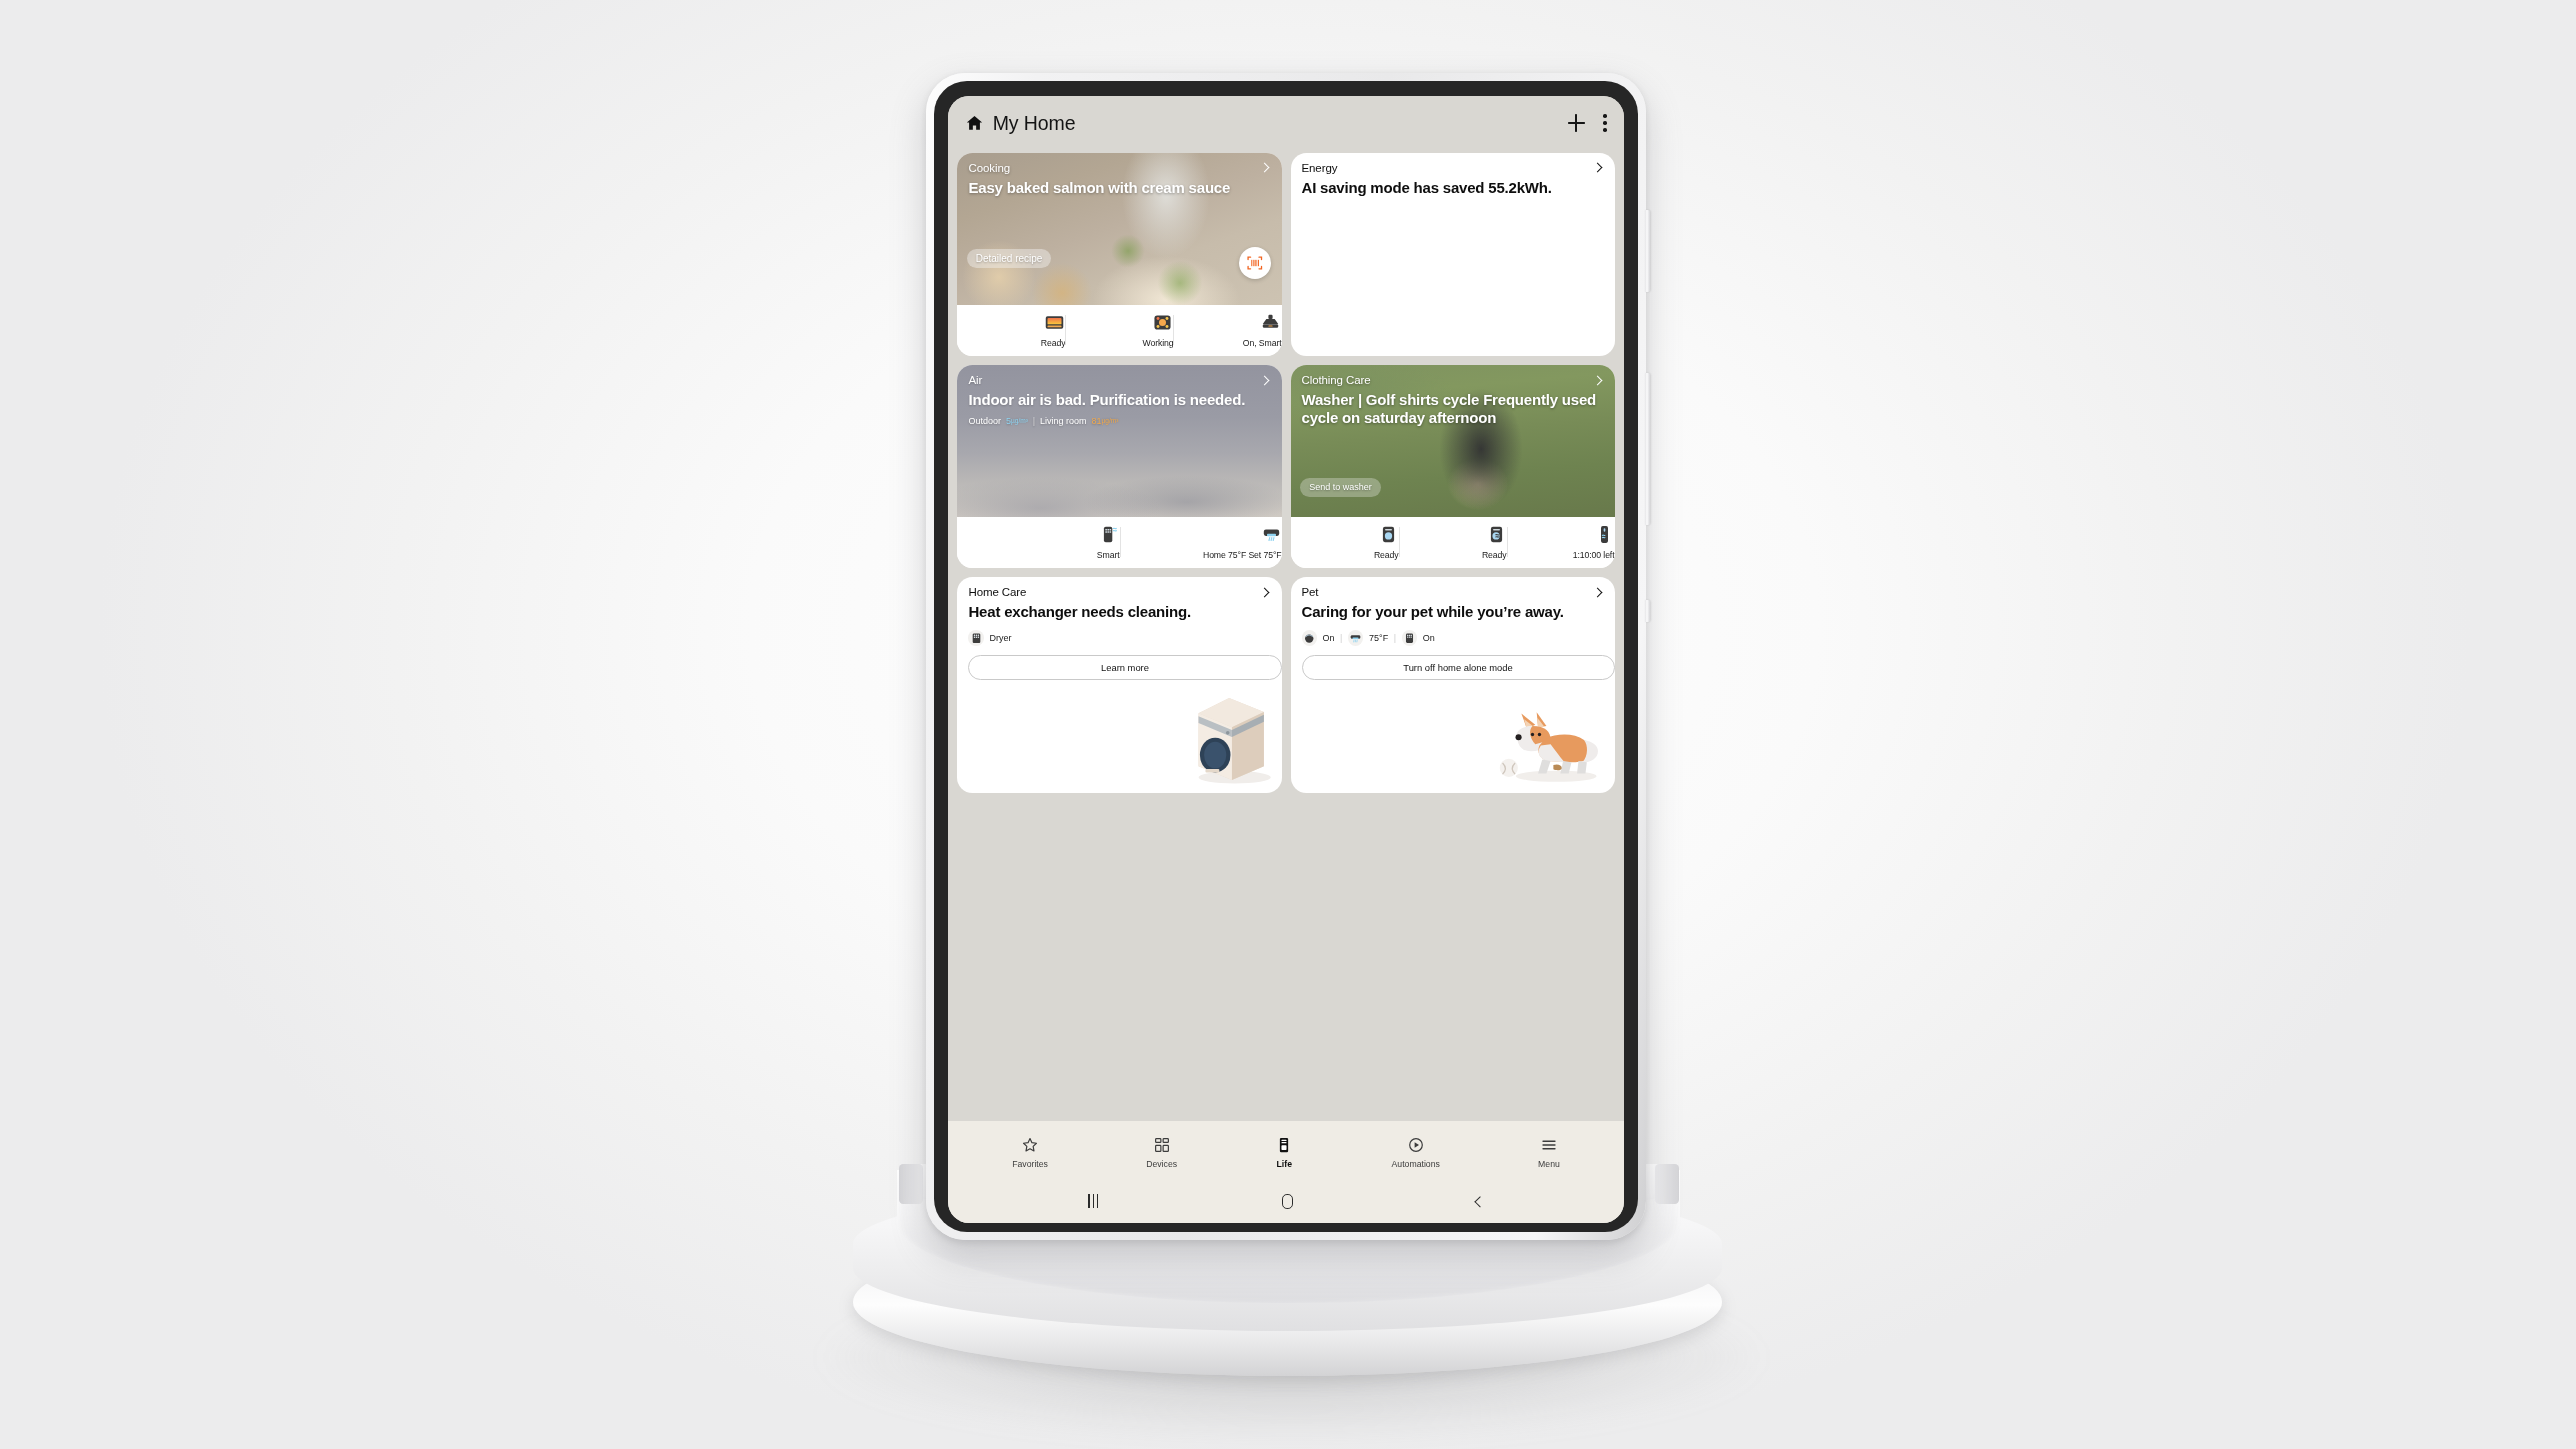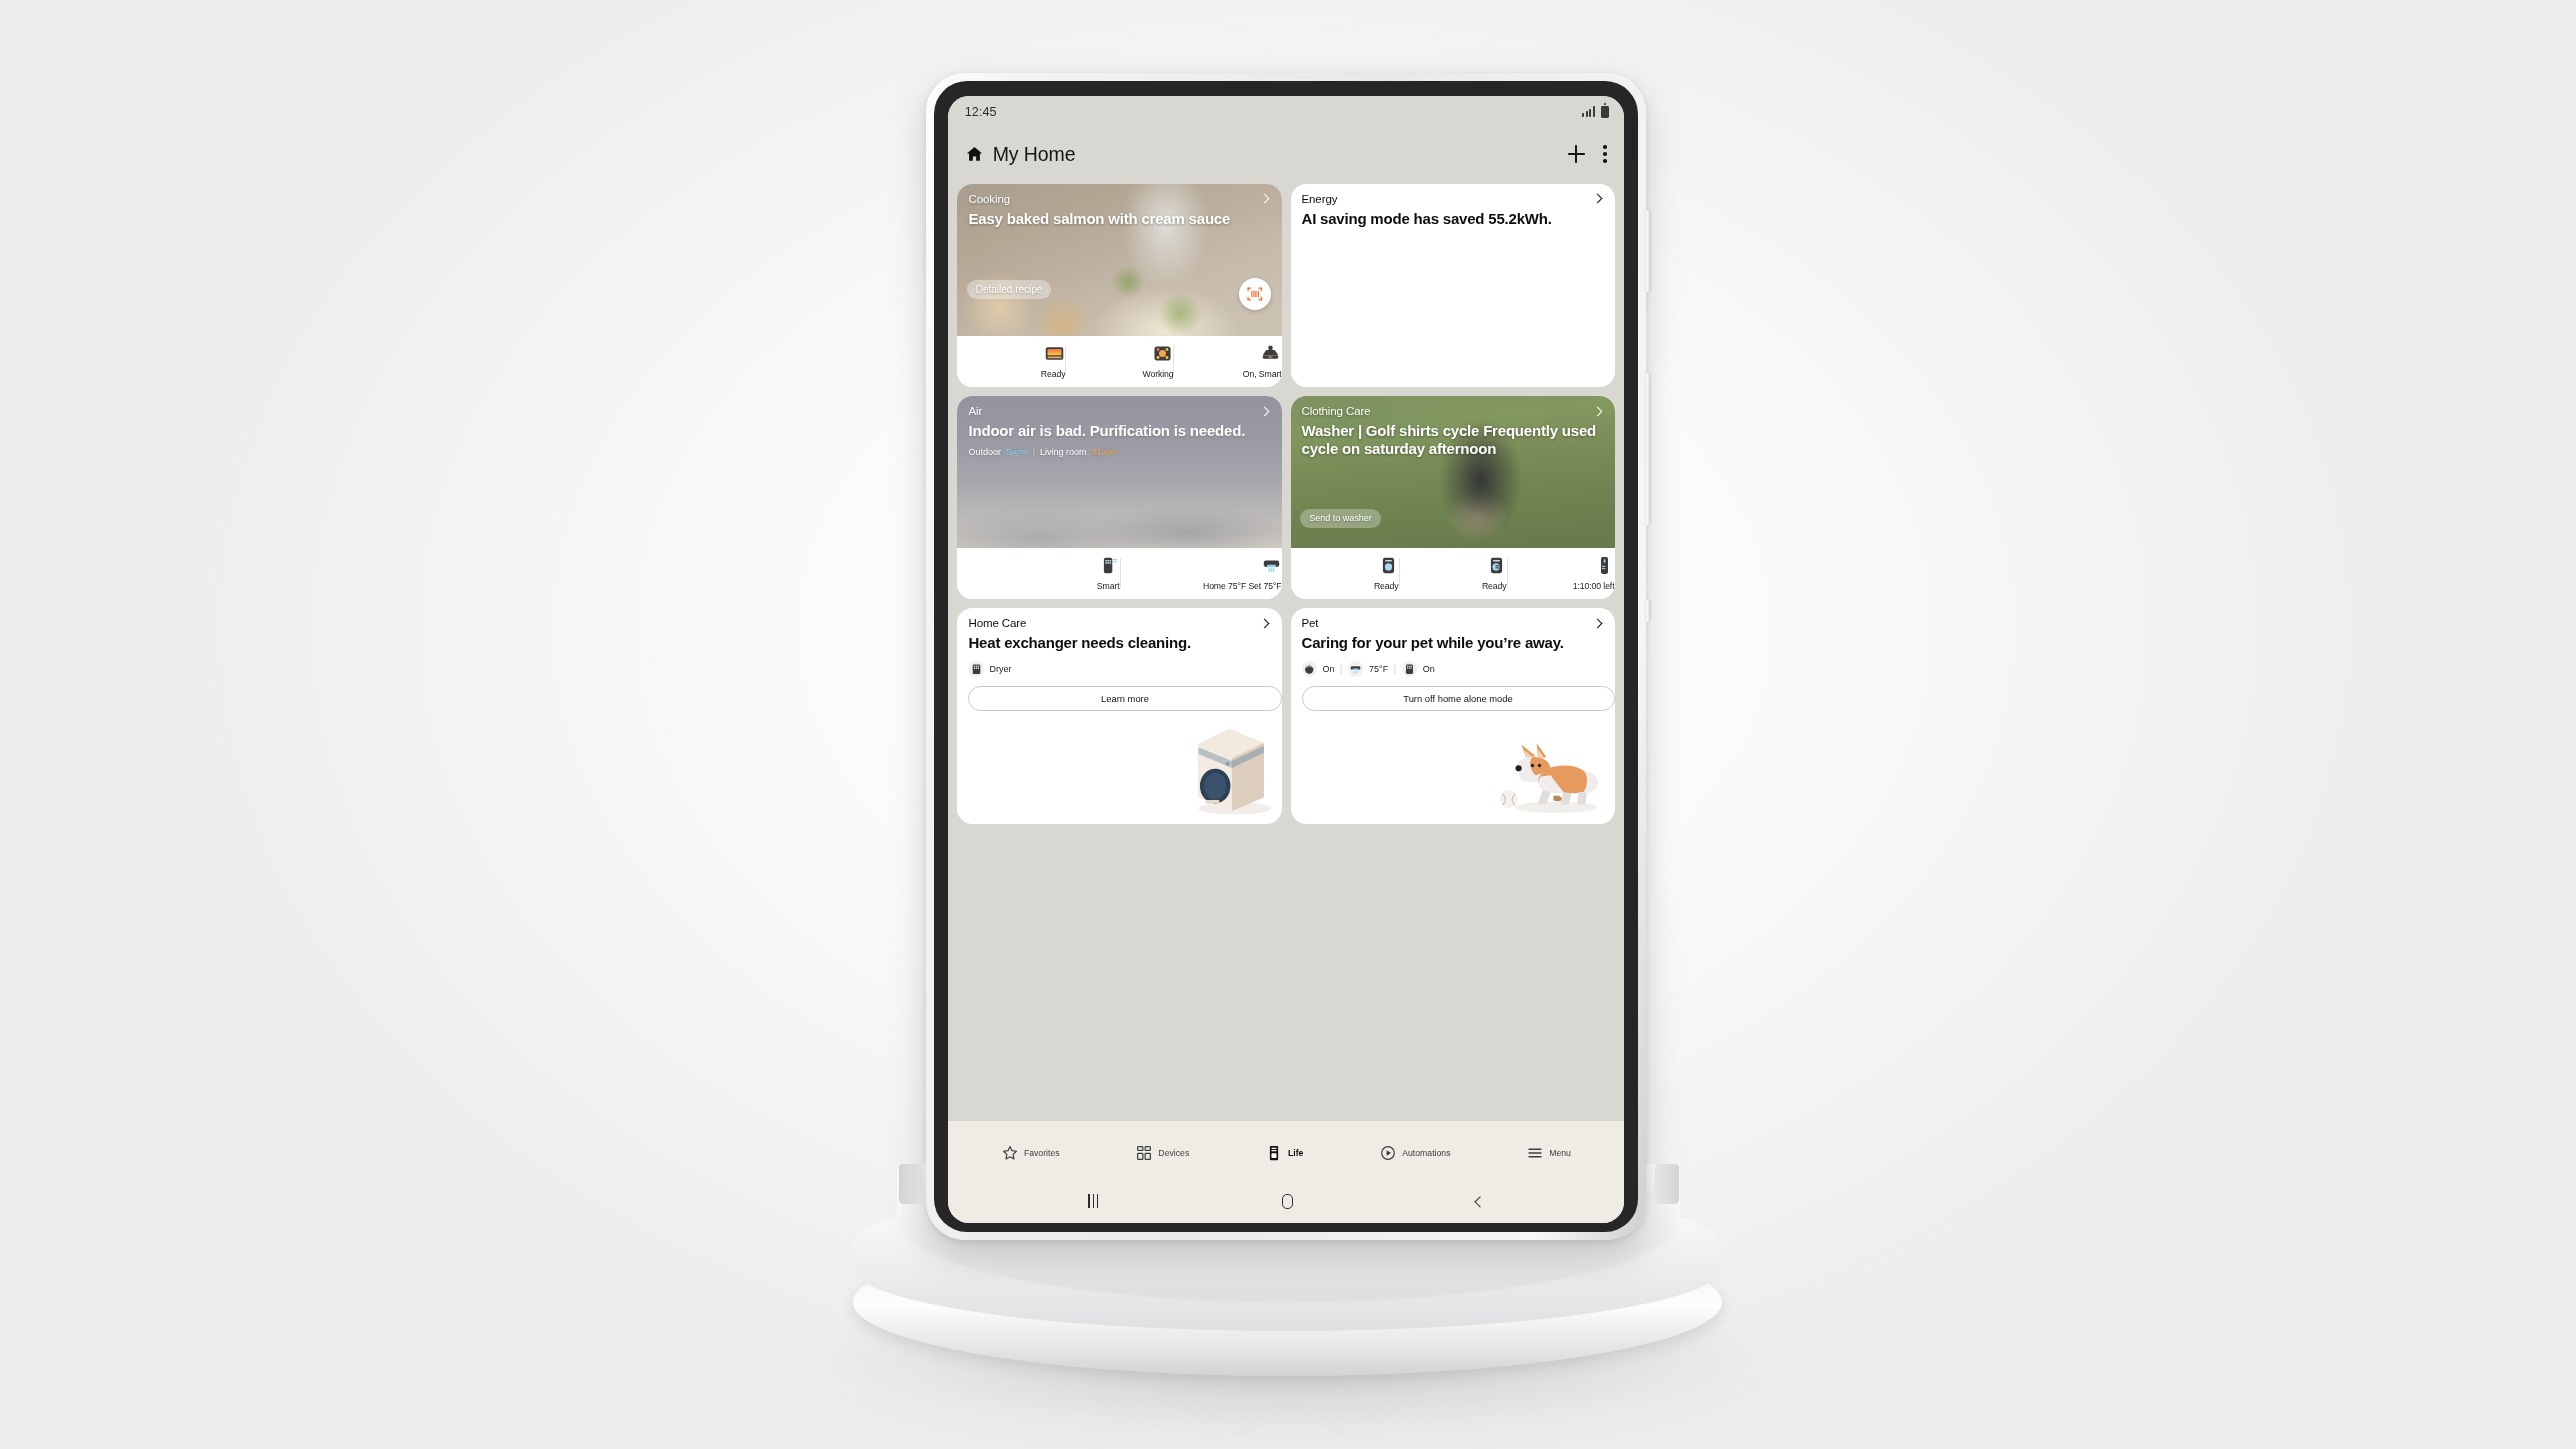--- a/index.html
+++ b/index.html
@@ -262,21 +262,21 @@
   }
   .illus { position: absolute; right: 7px; bottom: 5.6px; }
 
   
   #bottom-nav {
     flex: 0 0 64px;
     background: #efece5;
     display: flex; align-items: center; justify-content: space-around;
     padding: 0 15.4px;
   }
-  .nav-item { display: flex; flex-direction: row; align-items: center; gap: 4.9px; cursor: pointer; }
+  .nav-item { display: flex; flex-direction: column; align-items: center; gap: 4.9px; cursor: pointer; }
   .nav-label { font-size: 8.7px; color: #3c3c3c; }
   .nav-item.active .nav-label { color: #0d0d0d; font-weight: 700; }
   .nav-ico { width: 18px; height: 18px; display: block; }
 
   
   #sys-nav {
     flex: 0 0 38px; background: #efece5;
     display: flex; align-items: center; justify-content: space-around;
     padding: 0 49px 4.2px 49px;
   }
@@ -297,32 +297,20 @@
 <div id="stand-notch-r"></div>
 
 <div id="phone">
   <div class="side-btn" id="side-btn-1"></div>
   <div class="side-btn" id="side-btn-2"></div>
   <div class="side-btn" id="side-btn-3"></div>
 
   <div id="phone-bezel">
     <div id="phone-screen">
 
-      <div id="status-bar">
-        <span id="status-time">12:45</span>
-        <span id="status-icons">
-          <span class="sig-bars">
-              <i></i>
-              <i></i>
-              <i></i>
-              <i></i>
-            </span>
-          <span class="batt"></span>
-        </span>
-      </div>
 
       <div id="app-header">
         <svg id="home-icon" viewBox="0 0 24 24">
           <path d="M12 2.6 1.8 11.2h3.0V21h5.0v-5.6h4.4V21h5.0v-9.8h3.0z" fill="#111"></path>
         </svg>
         <span id="page-title">My Home</span>
         <span id="header-actions">
           <span id="add-btn"></span>
           <span id="more-btn">
               <span></span>

